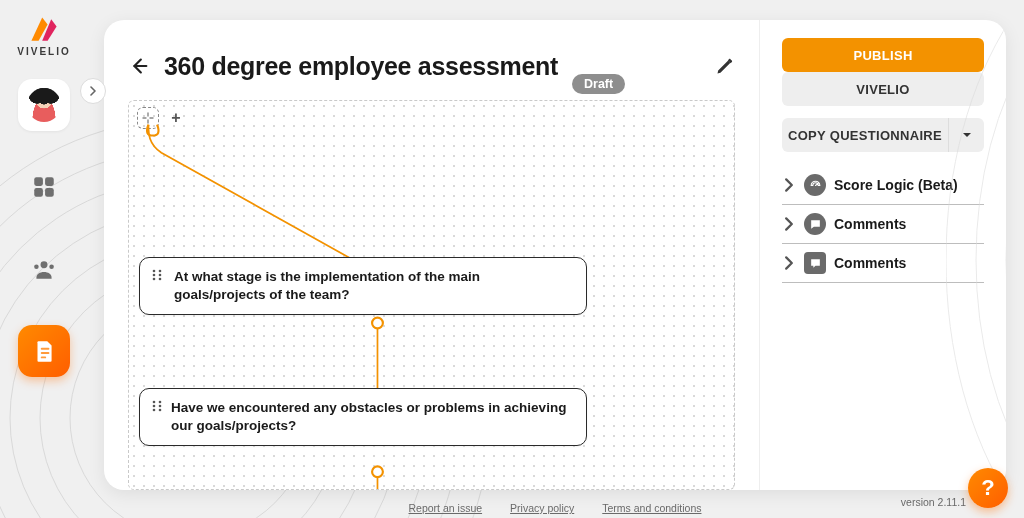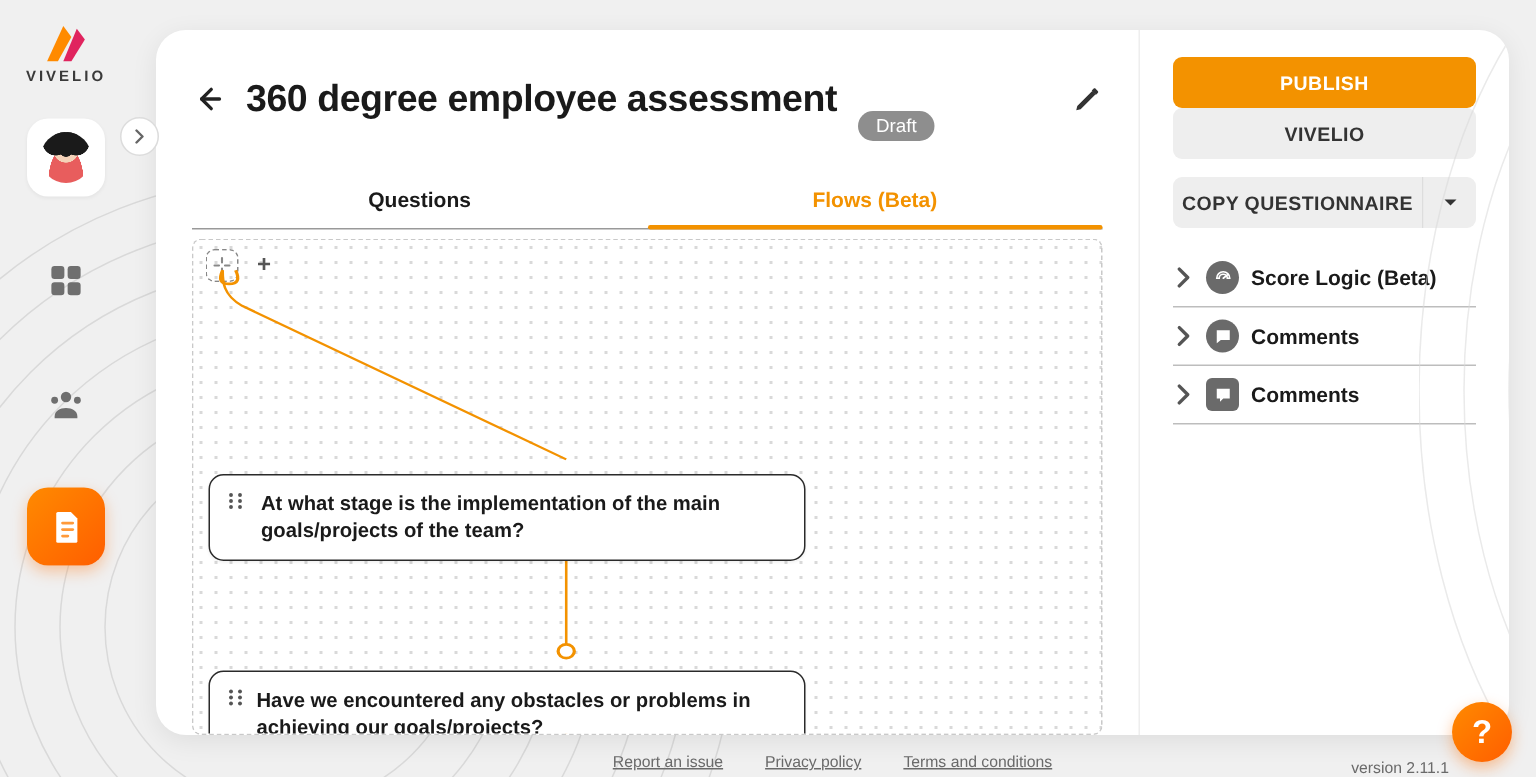--- a/index.html
+++ b/index.html
@@ -98,21 +98,21 @@
     padding: 18px 24px 0 24px;
     justify-content: flex-end;
   }
   .title-row {
     display: flex; align-items: center; gap: 14px;
   }
   .back-arrow { width: 22px; height: 22px; flex: none; cursor: pointer; }
   .title-text { font-size: 25px; font-weight: 800; letter-spacing: -0.3px; }
   .chip {
     background: var(--grey-chip); color: #fff;
-    padding: 3px 12px; border-radius: 12px; font-size: 12.5px; font-weight: 400; margin-top: 36px;
+    padding: 3px 12px; border-radius: 12px; font-size: 12.5px; font-weight: 700; margin-top: 36px;
   }
   .edit-pencil {
     margin-left: auto; width: 20px; height: 20px; cursor: pointer;
   }
 
   
   .tabs {
     margin-top: 22px;
     display: flex; position: relative; border-bottom: 1px solid #999;
   }
@@ -133,21 +133,21 @@
     border: 1px dashed #c9c9c9; border-radius: 6px;
     overflow: hidden;
     background:
       radial-gradient(circle, #d9d9d9 1px, transparent 1px) 0 0 / 10px 10px,
       #fff;
   }
   .canvas-svg {
     position: absolute; inset: 0; width: 100%; height: 100%;
   }
   .flow-node {
-    position: absolute; width: 398px;
+    position: absolute; width: 448px;
     background: #fff; border: 1.8px solid #2a2a2a; border-radius: 10px;
     padding: 10px 14px 10px 34px;
     font-size: 13.5px; font-weight: 700; line-height: 1.35;
     box-shadow: 0 1px 2px rgba(0,0,0,0.05);
   }
   .flow-node .drag-dots {
     position: absolute; left: 10px; top: 10px; width: 14px; height: 14px;
   }
 
   .start-node {
@@ -201,21 +201,21 @@
     pointer-events:none; opacity:0.55; overflow:hidden;
   }
 
   
   .footer {
     position: absolute; left: 104px; right: 18px; bottom: 4px;
     font-size: 10.5px; color: #6a6a6a;
     display:flex; align-items:center; justify-content:center; gap: 28px;
   }
   .footer a { color: #6a6a6a; text-decoration: underline; cursor:pointer; }
-  .version { position:absolute; right: 58px; bottom: 0; font-size:10.5px; color:#6a6a6a; }
+  .version { position:absolute; right: 58px; bottom: 10px; font-size:10.5px; color:#6a6a6a; }
 
   
   .fab {
     position:absolute; right: 16px; bottom: 10px;
     width: 40px; height:40px; border-radius:50%;
     background: linear-gradient(135deg, var(--orange-grad-a), var(--orange-grad-b));
     color:#fff; font-size:22px; font-weight:800;
     display:flex; align-items:center; justify-content:center;
     box-shadow: 0 4px 10px rgba(255,110,0,0.4);
     cursor:pointer; z-index:5;
@@ -292,24 +292,20 @@
           <path d="M14 5l-7 7 7 7" fill="none" stroke="#222" stroke-width="2.4" stroke-linecap="round" stroke-linejoin="round"></path>
           <path d="M7 12h13" fill="none" stroke="#222" stroke-width="2.4" stroke-linecap="round"></path>
         </svg>
       <span class="title-text">360 degree employee assessment</span>
       <span class="chip">Draft</span>
       <svg class="edit-pencil" viewBox="0 0 24 24">
           <path d="M3 21l3.5-.8 12-12-2.7-2.7-12 12L3 21zM18.5 3.8l1.7 1.7c.5.5.5 1.2 0 1.7l-1.4 1.4-3.4-3.4 1.4-1.4c.5-.5 1.2-.5 1.7 0z" fill="#333"></path>
         </svg>
     </div>
 
-    <div class="tabs">
-      <div class="tab inactive">Questions</div>
-      <div class="tab active">Flows (Beta)</div>
-    </div>
 
     <div class="canvas-wrap">
 
       <div class="start-node">
         <div class="start-box">
           <svg width="12" height="12" viewBox="0 0 12 12">
               <path d="M6 1v3M6 8v3M1 6h3M8 6h3" stroke="#888" stroke-width="1.4" stroke-linecap="round"></path>
             </svg>
         </div>
         <div class="plus-btn">+</div>

